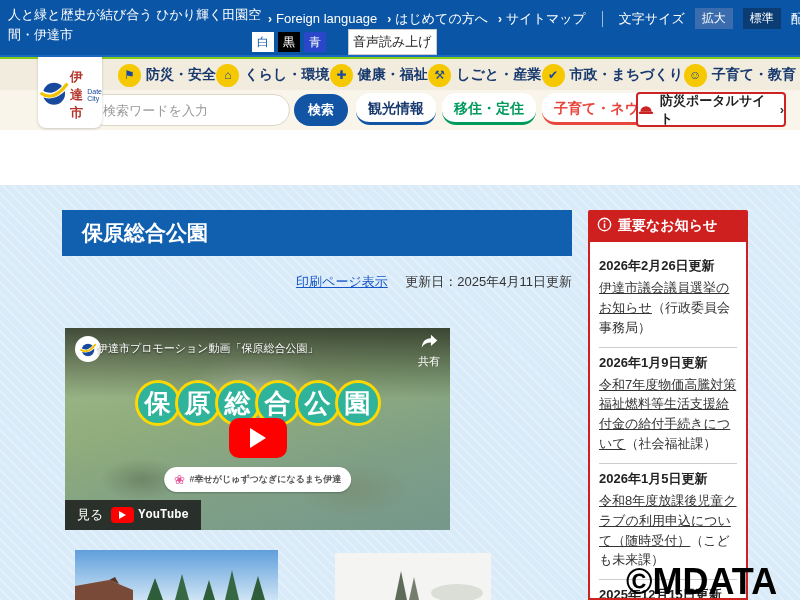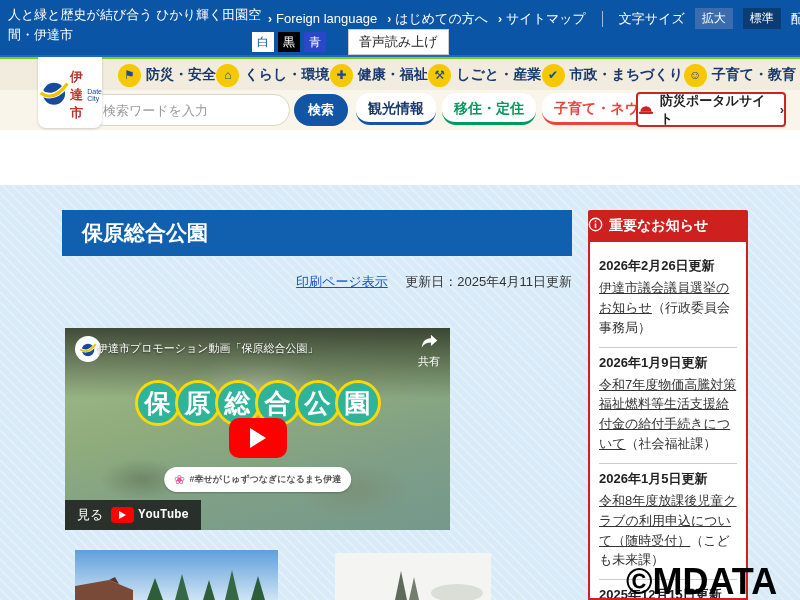--- a/index.html
+++ b/index.html
@@ -15,21 +15,21 @@
   .chev { font-weight:bold; font-size:12px; }
   .topdivider { width:1px; height:16px; background:rgba(255,255,255,.6); margin:0 6px; }
   .fs-btn { padding:2px 7px; font-size:12px; cursor:pointer; border:none; color:#fff; }
   .fs-zoom { background:#3a6cae; }
   .fs-std { background:#0b3c74; }
   .contrast-row { position:absolute; left:252px; top:29px; display:flex; align-items:center; gap:4px; }
   .c-btn { width:22px; height:20px; font-size:12px; display:flex; align-items:center; justify-content:center; cursor:pointer; }
   .c-white { background:#fff; color:#0a55a5; }
   .c-black { background:#000; color:#fff; }
   .c-blue { background:#2a46c9; color:#fff; }
-  .tts-btn { margin-left:18px; background:#fff; color:#222; font-size:13px; padding:3px 10px; cursor:pointer; border:1px solid #ccc; }
+  .tts-btn { margin-left:18px; background:#fff; color:#222; font-size:13px; padding:3px 4px; cursor:pointer; border:1px solid #ccc; }
 
   
   .header-band1 { position:absolute; left:0; top:59px; width:800px; height:31px; background:#f2ecdf; }
   .header-band2 { position:absolute; left:0; top:90px; width:800px; height:40px; background:#f9f5eb; }
   .logo-card { position:absolute; left:38px; top:57px; width:64px; height:71px; background:#fff; border-radius:0 0 8px 8px; box-shadow:0 1px 3px rgba(0,0,0,.18); z-index:5; display:flex; flex-direction:row; align-items:center; padding-top:4px; cursor:pointer; }
   .logo-name { font-size:13px; font-weight:bold; color:#b5342a; letter-spacing:1px; margin-top:1px; }
   .logo-sub { font-size:7px; color:#17499c; margin-top:1px; }
 
   .mainnav { position:absolute; left:118px; top:61px; width:678px; height:28px; display:flex; justify-content:space-between; align-items:center; }
   .nav-item { display:flex; align-items:center; gap:5px; cursor:pointer; white-space:nowrap; }
@@ -88,21 +88,21 @@
   .yt-rect { width:23px; height:16px; background:#f00; border-radius:4px; display:flex; align-items:center; justify-content:center; }
   .yt-tri { width:0; height:0; border-left:7px solid #fff; border-top:4px solid transparent; border-bottom:4px solid transparent; }
   .yt-word { color:#fff; font-size:12px; font-weight:bold; }
 
   
   .photo-left { position:absolute; left:75px; top:550px; width:203px; height:50px; overflow:hidden; }
   .photo-right { position:absolute; left:335px; top:553px; width:156px; height:47px; background:#f3f4f1; overflow:hidden; }
 
   
   .notices { position:absolute; left:588px; top:210px; width:160px; }
-  .notices-head { height:32px; background:#cf2020; color:#fff; font-size:14px; font-weight:bold; display:flex; align-items:center; gap:6px; border-radius:2px 2px 0 0; }
+  .notices-head { height:32px; background:#cf2020; color:#fff; font-size:14px; font-weight:bold; display:flex; align-items:center; gap:6px; padding-left:9px; border-radius:2px 2px 0 0; }
   .notices-body { background:#fff; border:2px solid #cf2020; border-top:none; height:358px; overflow:hidden; padding:9px 9px 0; }
   .notice { padding:6px 0 9px; border-bottom:1px solid #ccc; }
   .notice:last-child { border-bottom:none; }
   .notice-date { font-size:13px; font-weight:bold; color:#222; margin-bottom:3px; }
   .notice-link { font-size:13px; color:#333; line-height:1.45; text-decoration:underline; cursor:pointer; }
   .notice-dept { font-size:13px; color:#333; line-height:1.45; text-decoration:none; }
 
   .watermark { position:absolute; left:626px; top:561px; font-size:36px; font-weight:bold; color:#000; letter-spacing:0; z-index:40; }
 </style>
 </head>

